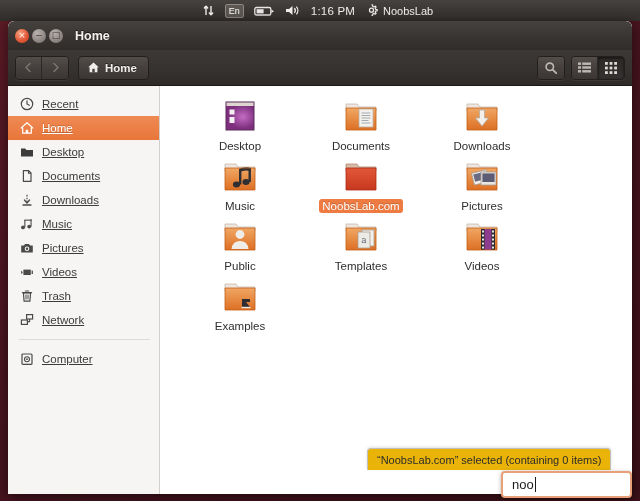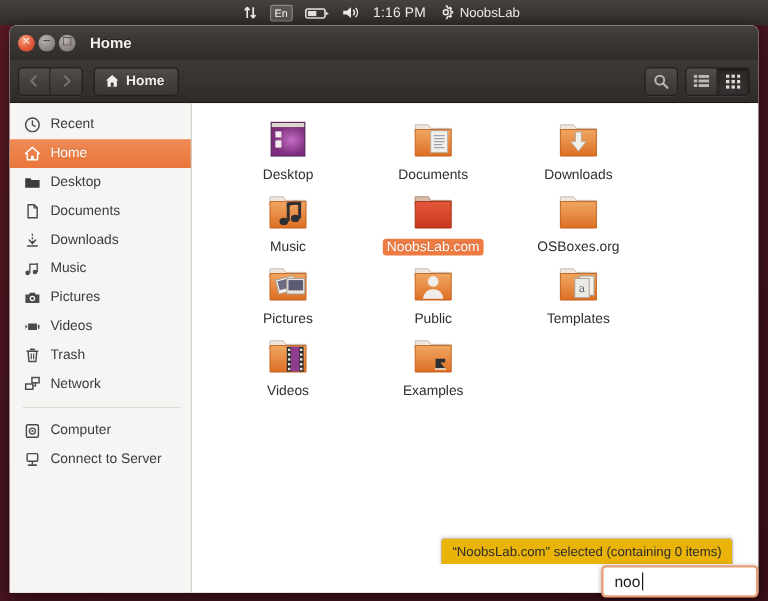--- a/index.html
+++ b/index.html
@@ -127,20 +127,21 @@
     background: #f6f5f4;
     border-right: 1px solid #d2cfcb;
     padding-top: 6px;
     font-size: 11.5px; color: #3b3b3b;
   }
   .side-item {
     height: 24px;
     display: flex; align-items: center; gap: 8px;
     padding-left: 11px;
     white-space: nowrap;
+    text-decoration: underline;
   }
   .side-item.selected {
     background: linear-gradient(180deg, #ef8a54 0%, #e8763a 100%);
     color: #fff;
     text-shadow: 0 -1px 0 rgba(0,0,0,.18);
   }
   .side-ico {
     width: 15px; height: 15px; flex: none;
     display: flex; align-items: center; justify-content: center;
   }
@@ -457,30 +458,20 @@
         <span class="side-ico">
           <svg width="14" height="14" viewBox="0 0 14 14">
               <rect x="2" y="2" width="10" height="10.4" rx="1" fill="none" stroke="#4a4a4a" stroke-width="1.2"></rect>
               <circle cx="7" cy="7.2" r="2.5" fill="none" stroke="#4a4a4a" stroke-width="1.1"></circle>
               <circle cx="7" cy="7.2" r="0.9" fill="#4a4a4a"></circle>
             </svg>
         </span>
         <span>Computer</span>
       </div>
 
-      <div class="side-item">
-        <span class="side-ico">
-          <svg width="14" height="14" viewBox="0 0 14 14">
-              <rect x="2.6" y="2" width="8.8" height="6.4" rx="0.8" fill="none" stroke="#4a4a4a" stroke-width="1.2"></rect>
-              <path d="M7 8.4 L7 11" stroke="#4a4a4a" stroke-width="1.2"></path>
-              <path d="M3.8 11.6 L10.2 11.6" stroke="#4a4a4a" stroke-width="1.4" stroke-linecap="round"></path>
-            </svg>
-        </span>
-        <span>Connect to Server</span>
-      </div>
     </div>
 
     <div id="content">
       <div id="icongrid">
 
         <div class="fileitem">
           <div class="fi-icon">
             <svg width="48" height="40" viewBox="0 0 48 40">
               <rect x="10" y="4" width="28" height="4.4" rx="1" fill="#ddd6cf"></rect>
               <rect x="10" y="8" width="28" height="24" fill="#8e3d8e"></rect>
@@ -568,36 +559,20 @@
                     <stop offset="0%" stop-color="#e2573a"></stop>
                     <stop offset="100%" stop-color="#c7381e"></stop>
                   </linearGradient>
                 </defs>
               <path d="M9 10 h30 v22 H9 Z" fill="none" stroke="#a62c13" stroke-width=".8"></path>
             </svg>
           </div>
           <div class="fi-label">NoobsLab.com</div>
         </div>
 
-        <div class="fileitem">
-          <div class="fi-icon">
-            <svg width="48" height="40" viewBox="0 0 48 40">
-              <path d="M9 6 h11 l2 3 h17 v4 H9 Z" fill="#efe7df" stroke="#c6b8ab" stroke-width=".8"></path>
-              <path d="M9 10 h30 v22 H9 Z" fill="url(#fg4)"></path>
-              <defs>
-                  <linearGradient id="fg4" x1="0" y1="0" x2="0" y2="1">
-                    <stop offset="0%" stop-color="#f0a764"></stop>
-                    <stop offset="100%" stop-color="#dd6f24"></stop>
-                  </linearGradient>
-                </defs>
-              <path d="M9 10 h30 v22 H9 Z" fill="none" stroke="#c25f18" stroke-width=".8"></path>
-            </svg>
-          </div>
-          <div class="fi-label">OSBoxes.org</div>
-        </div>
 
         <div class="fileitem">
           <div class="fi-icon">
             <svg width="48" height="40" viewBox="0 0 48 40">
               <path d="M9 6 h11 l2 3 h17 v4 H9 Z" fill="#efe7df" stroke="#c6b8ab" stroke-width=".8"></path>
               <path d="M9 10 h30 v22 H9 Z" fill="url(#fg5)"></path>
               <defs>
                   <linearGradient id="fg5" x1="0" y1="0" x2="0" y2="1">
                     <stop offset="0%" stop-color="#f0a764"></stop>
                     <stop offset="100%" stop-color="#dd6f24"></stop>

